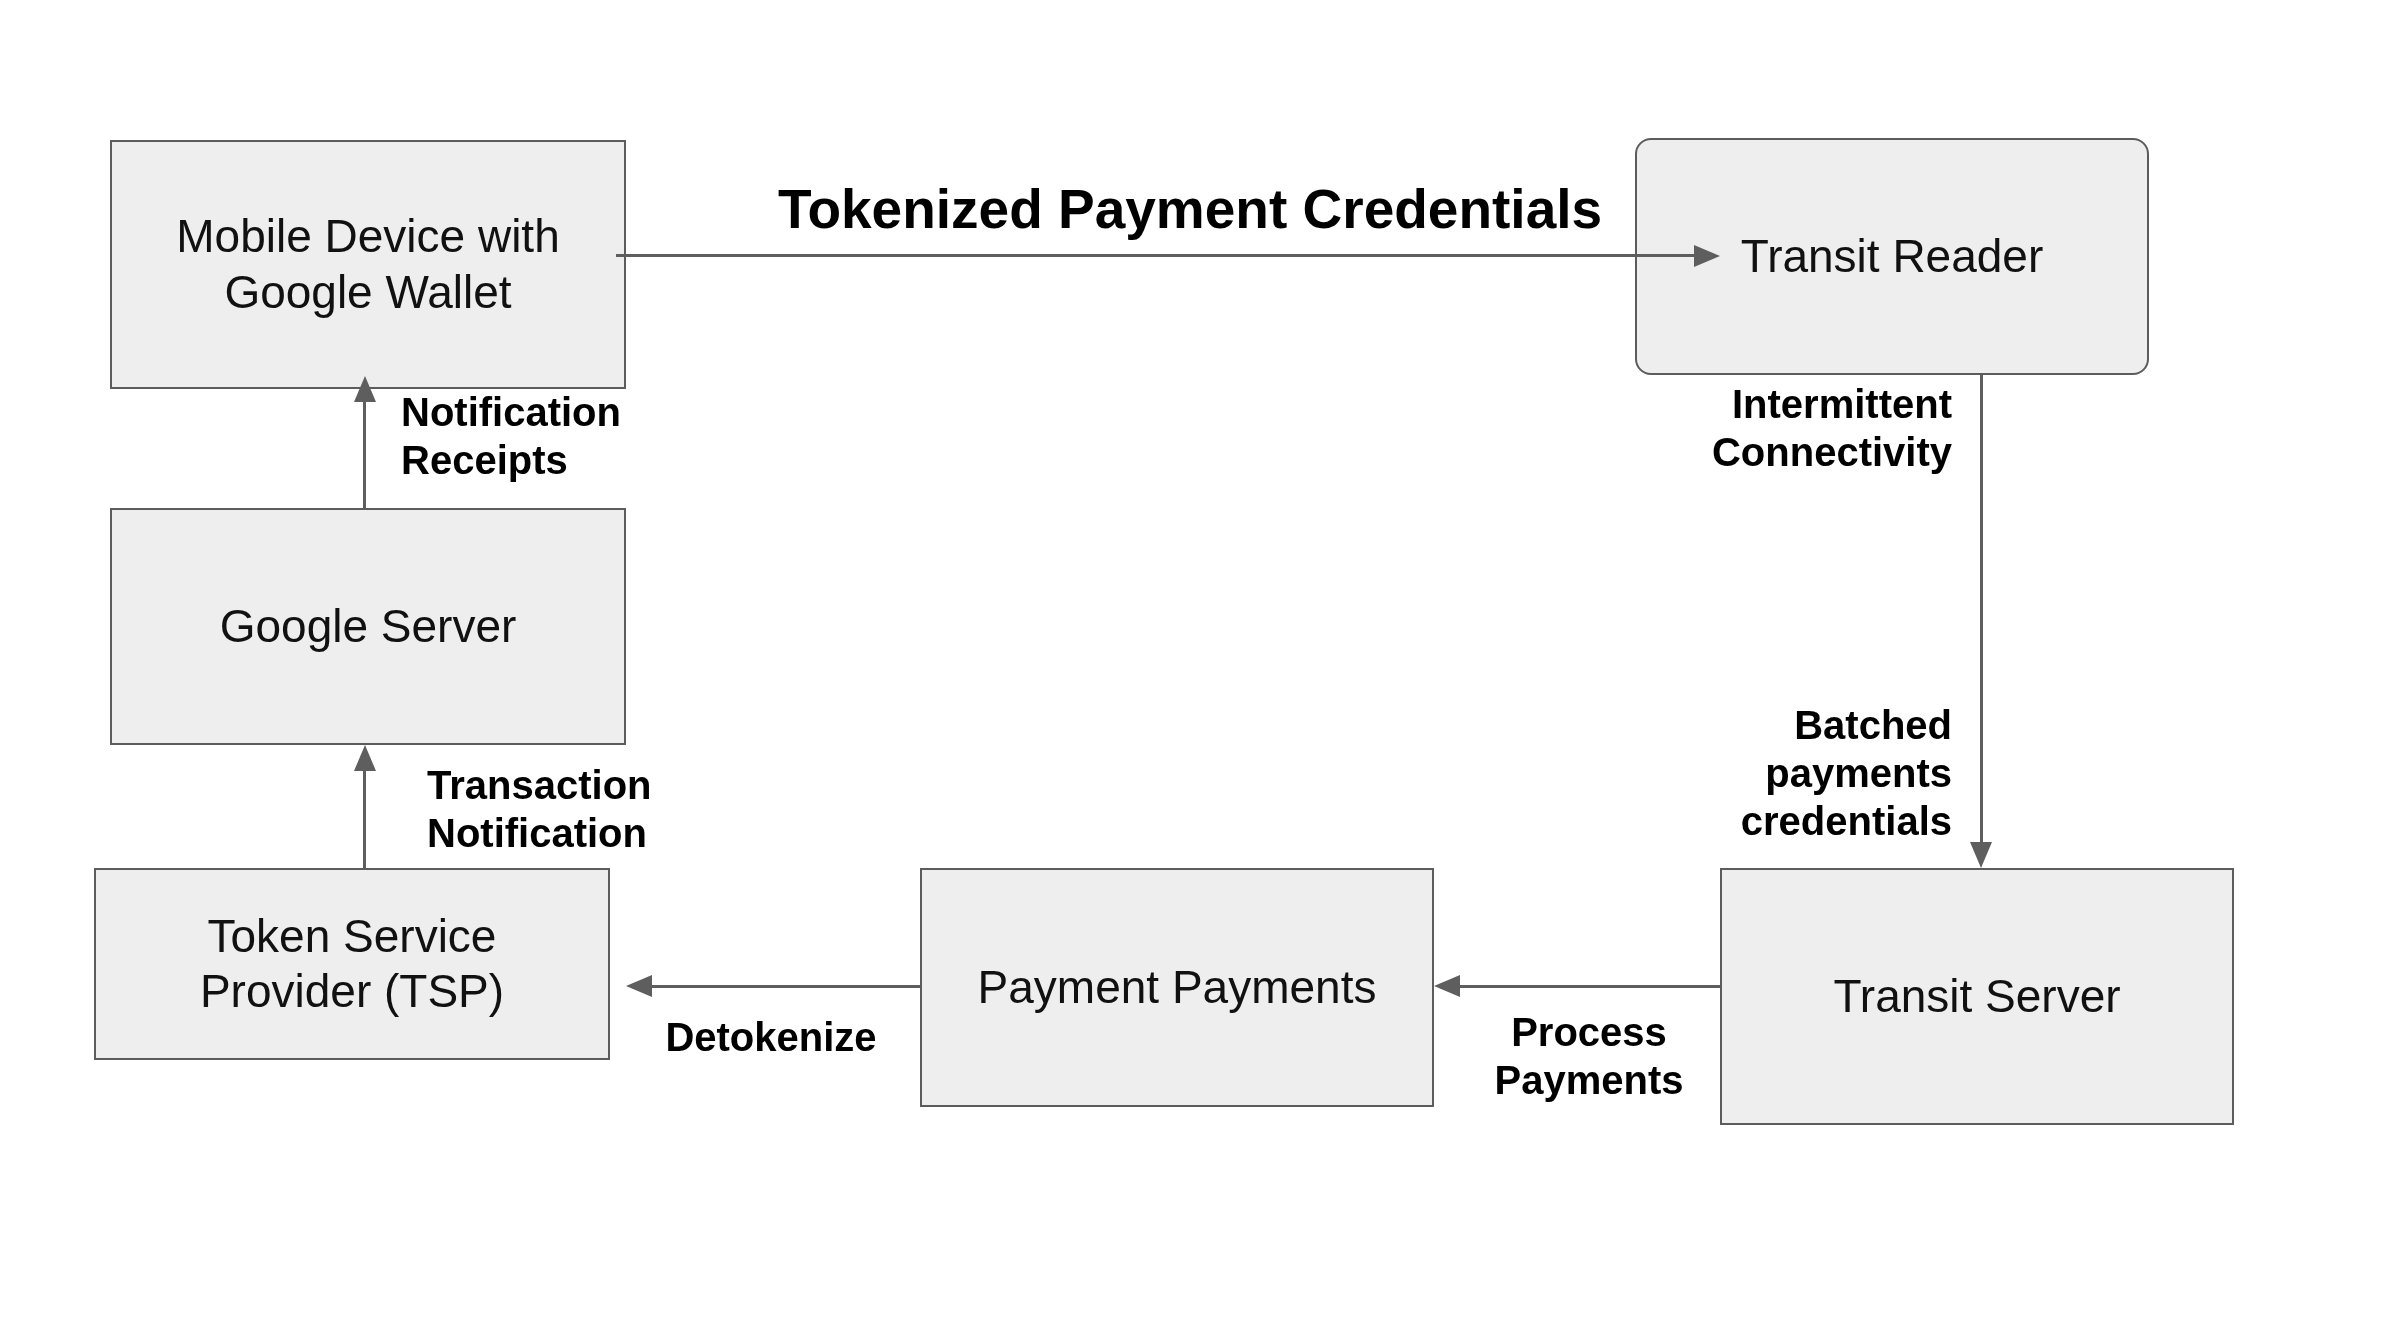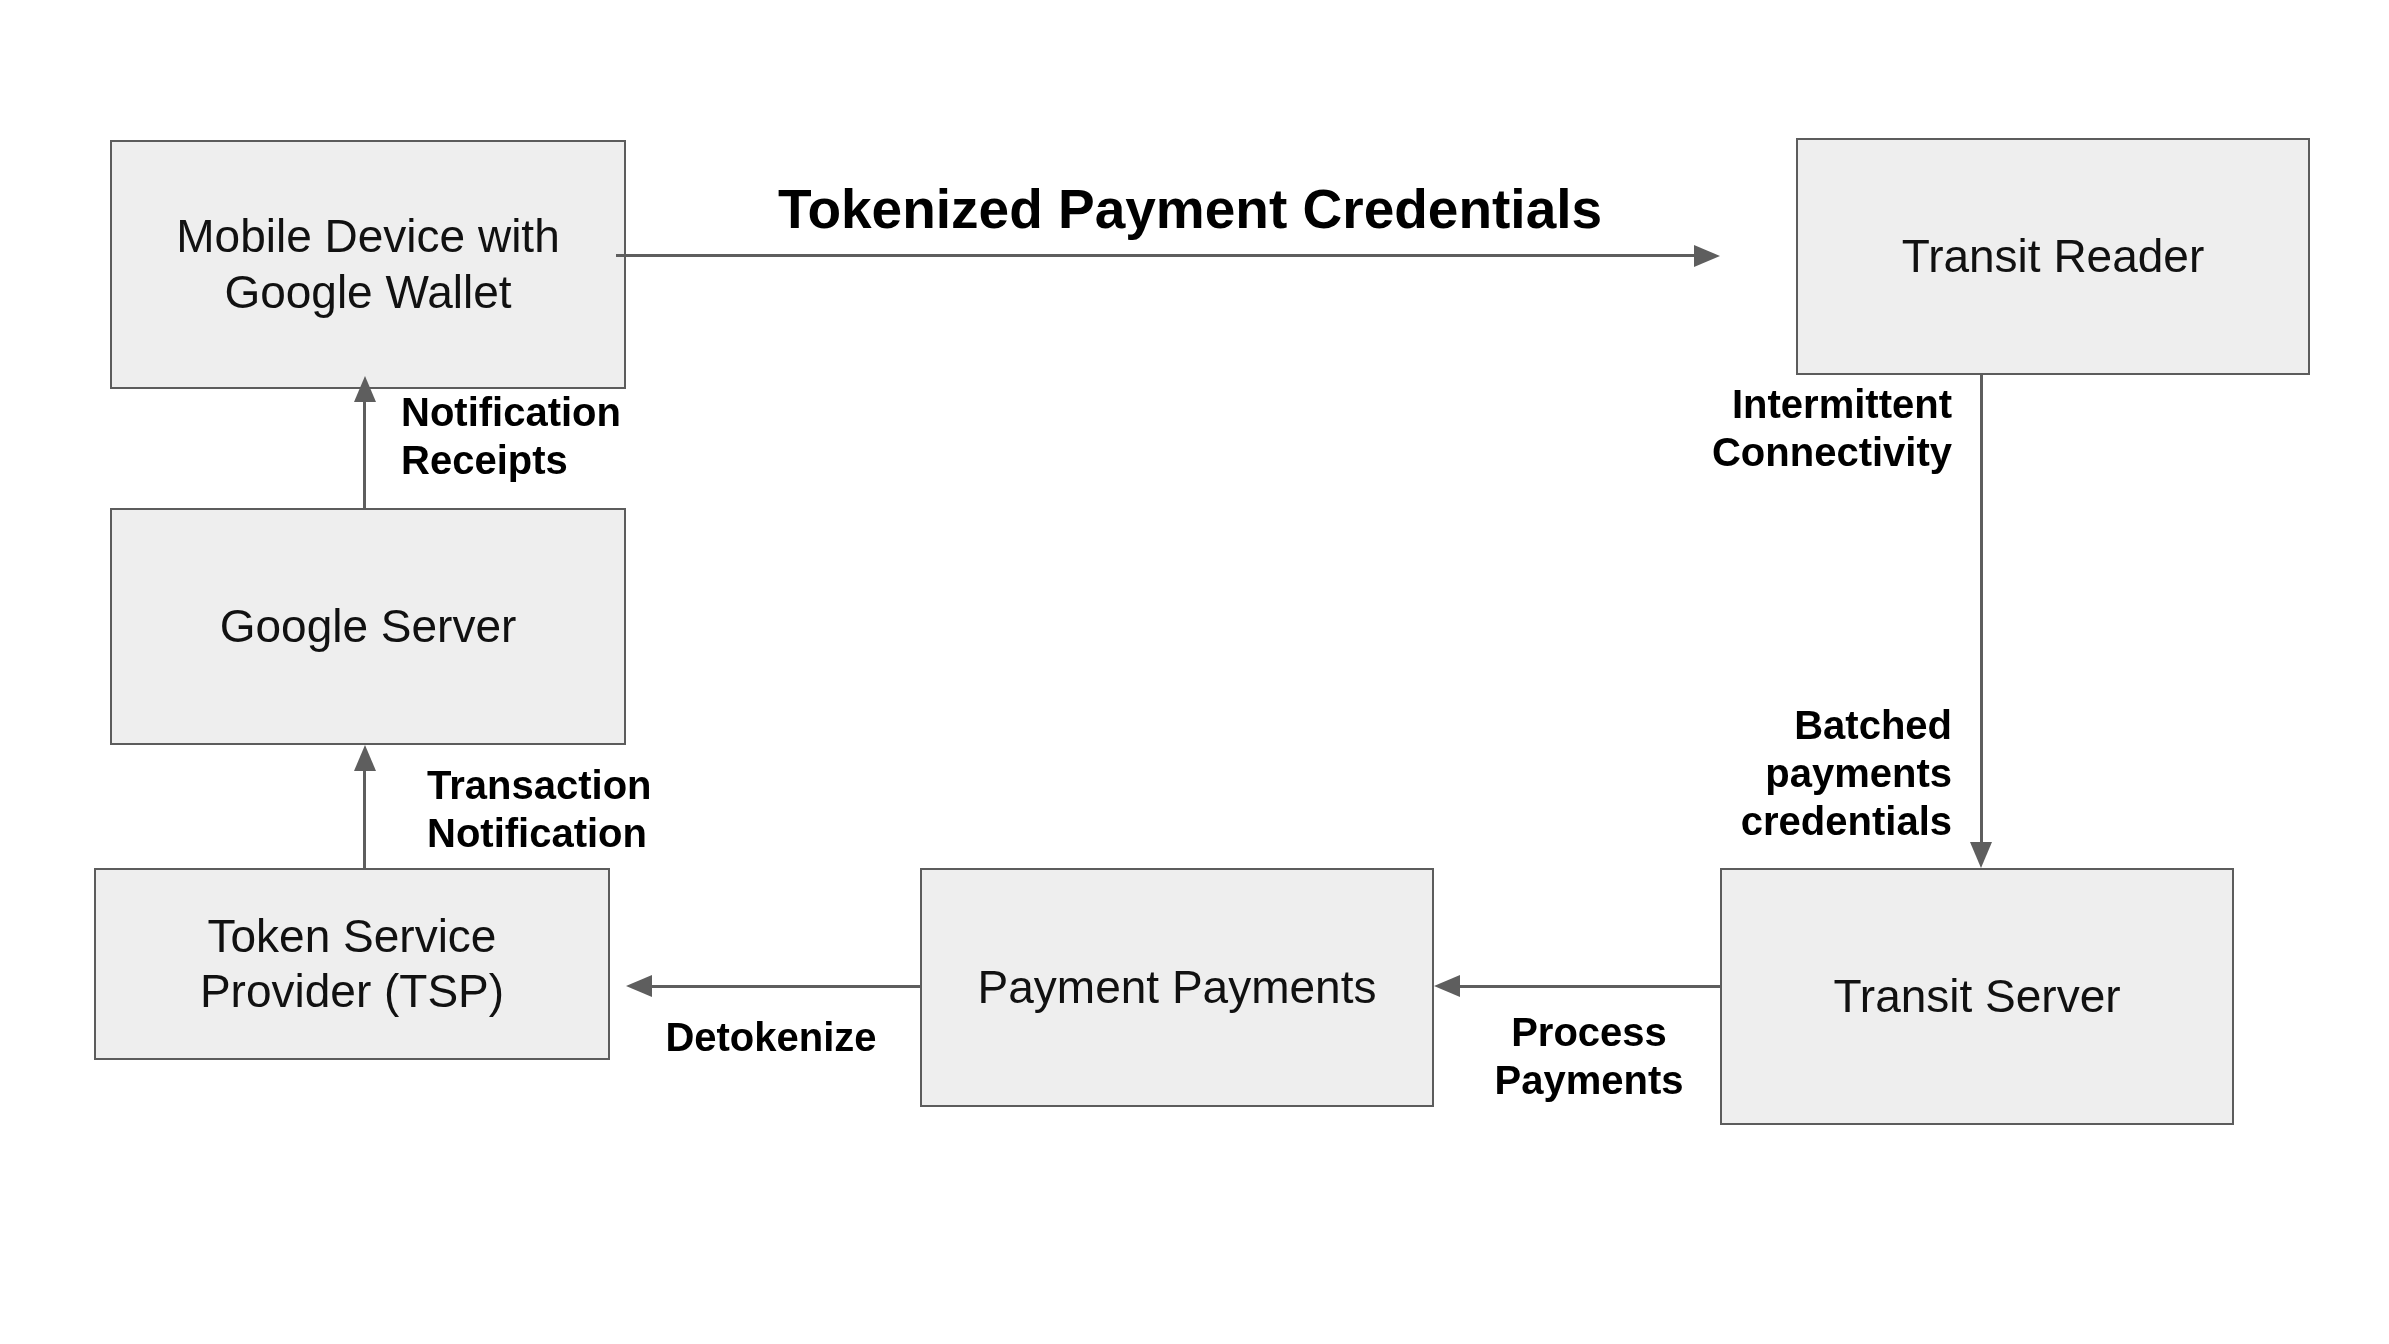--- a/index.html
+++ b/index.html
@@ -75,21 +75,21 @@
 </head>
 <body>
 
 <div class="canvas">
 
   <div class="node" style="left:110px; top:140px; width:516px; height:249px;">
     <div class="node-label">Mobile Device with
 Google Wallet</div>
   </div>
 
-  <div class="node" style="left:1796px; top:138px; width:514px; height:237px;">
+  <div class="node" style="left:1635px; top:138px; width:514px; height:237px;border-radius:16px;">
     <div class="node-label">Transit Reader</div>
   </div>
 
   <div class="node" style="left:110px; top:508px; width:516px; height:237px;">
     <div class="node-label">Google Server</div>
   </div>
 
   <div class="node" style="left:94px; top:868px; width:516px; height:192px;">
     <div class="node-label">Token Service
 Provider (TSP)</div>

